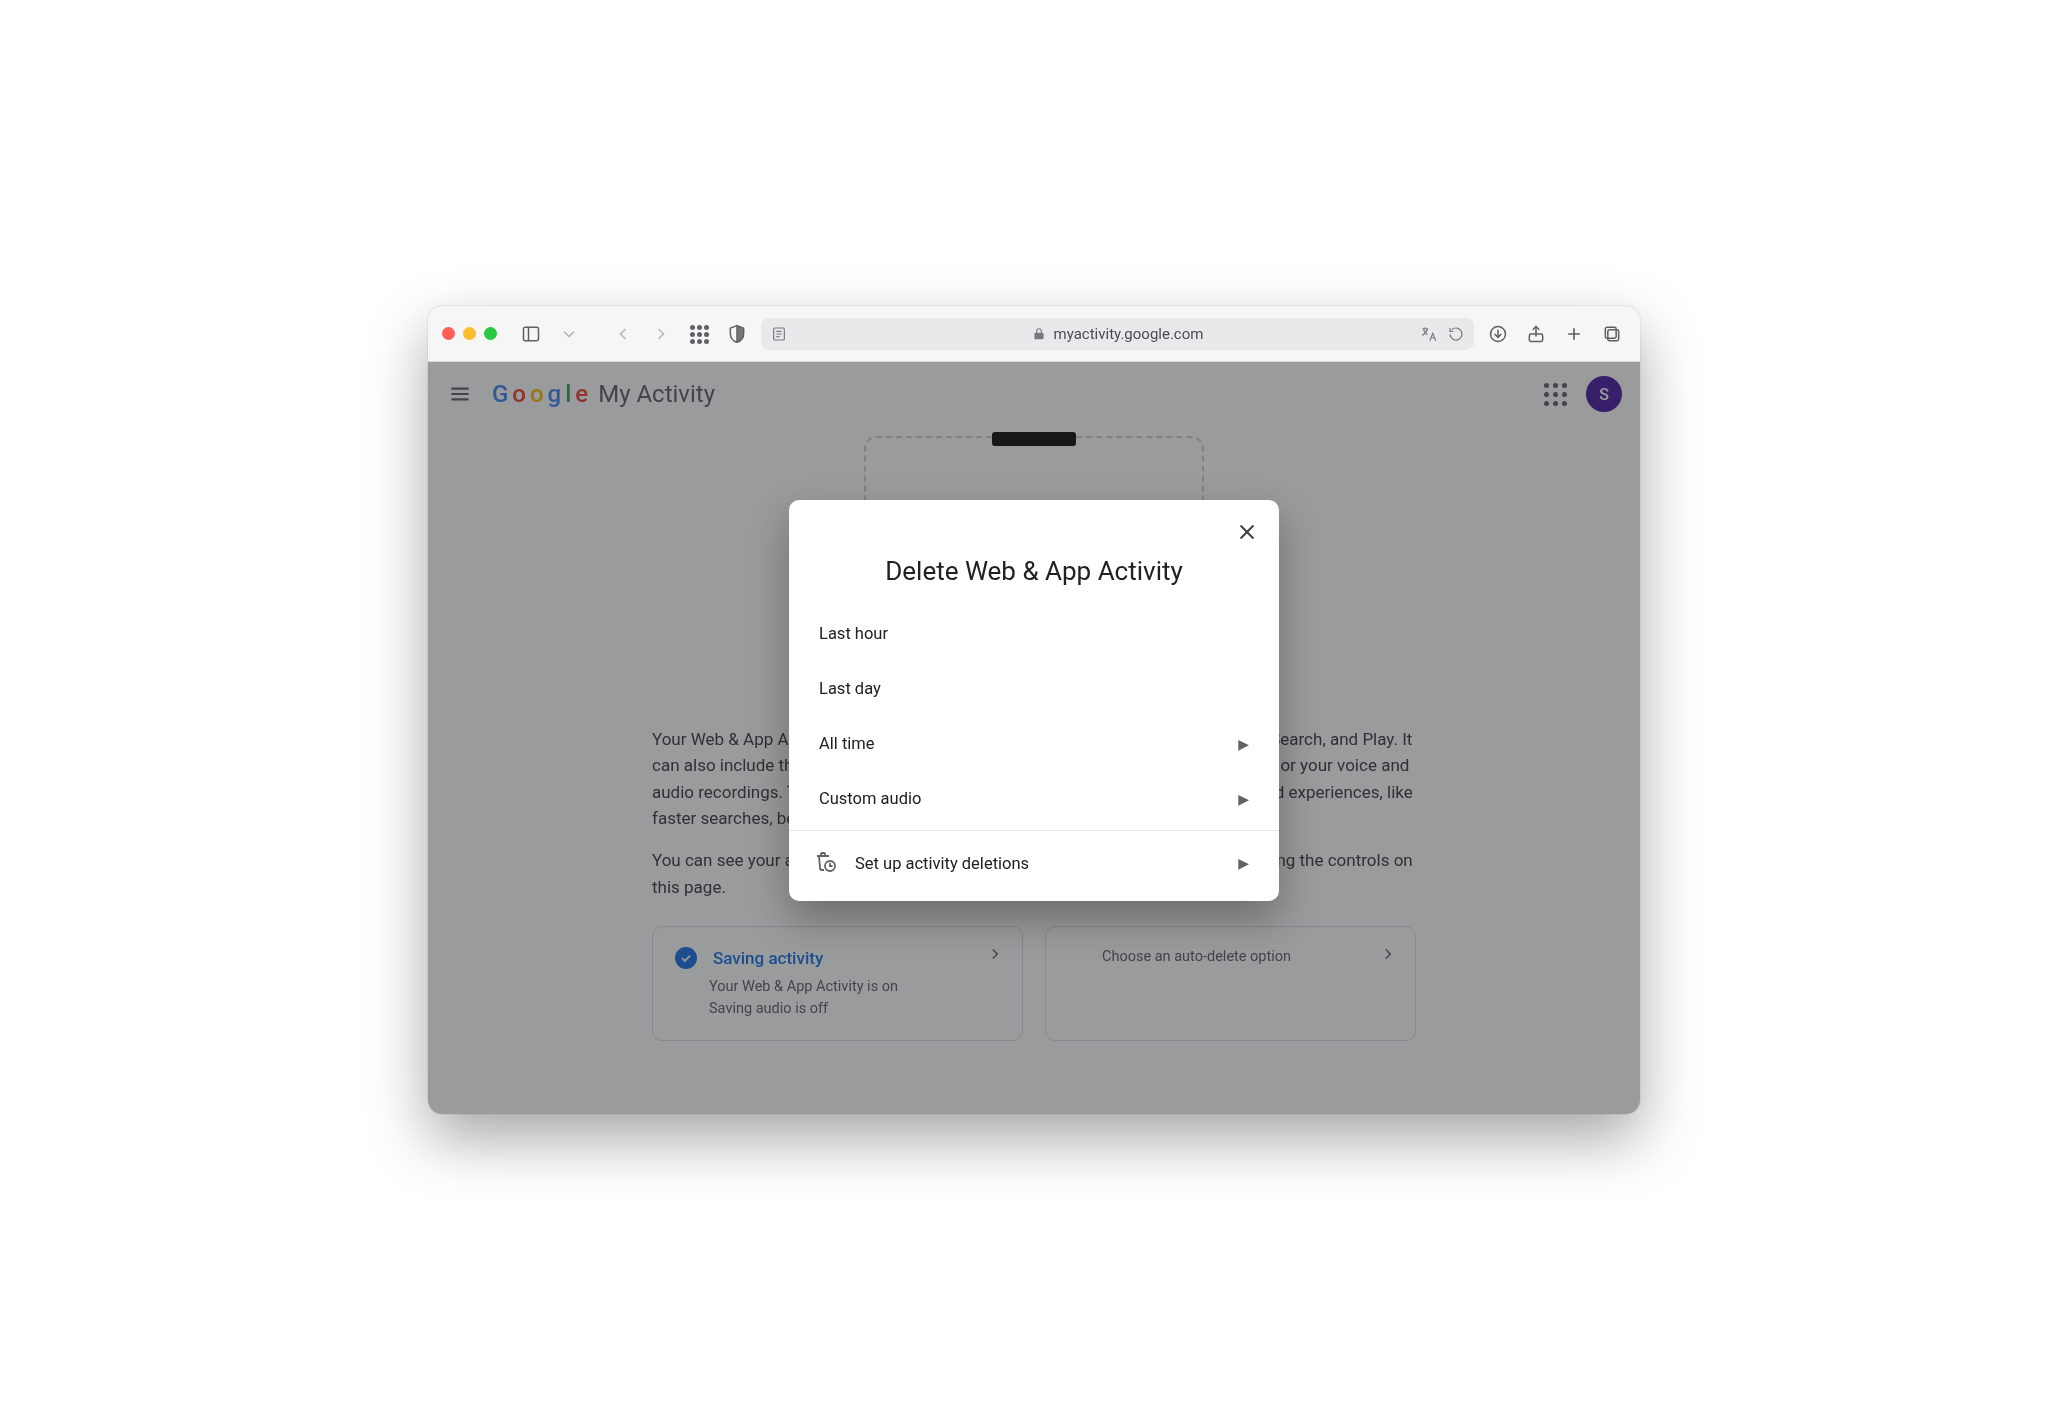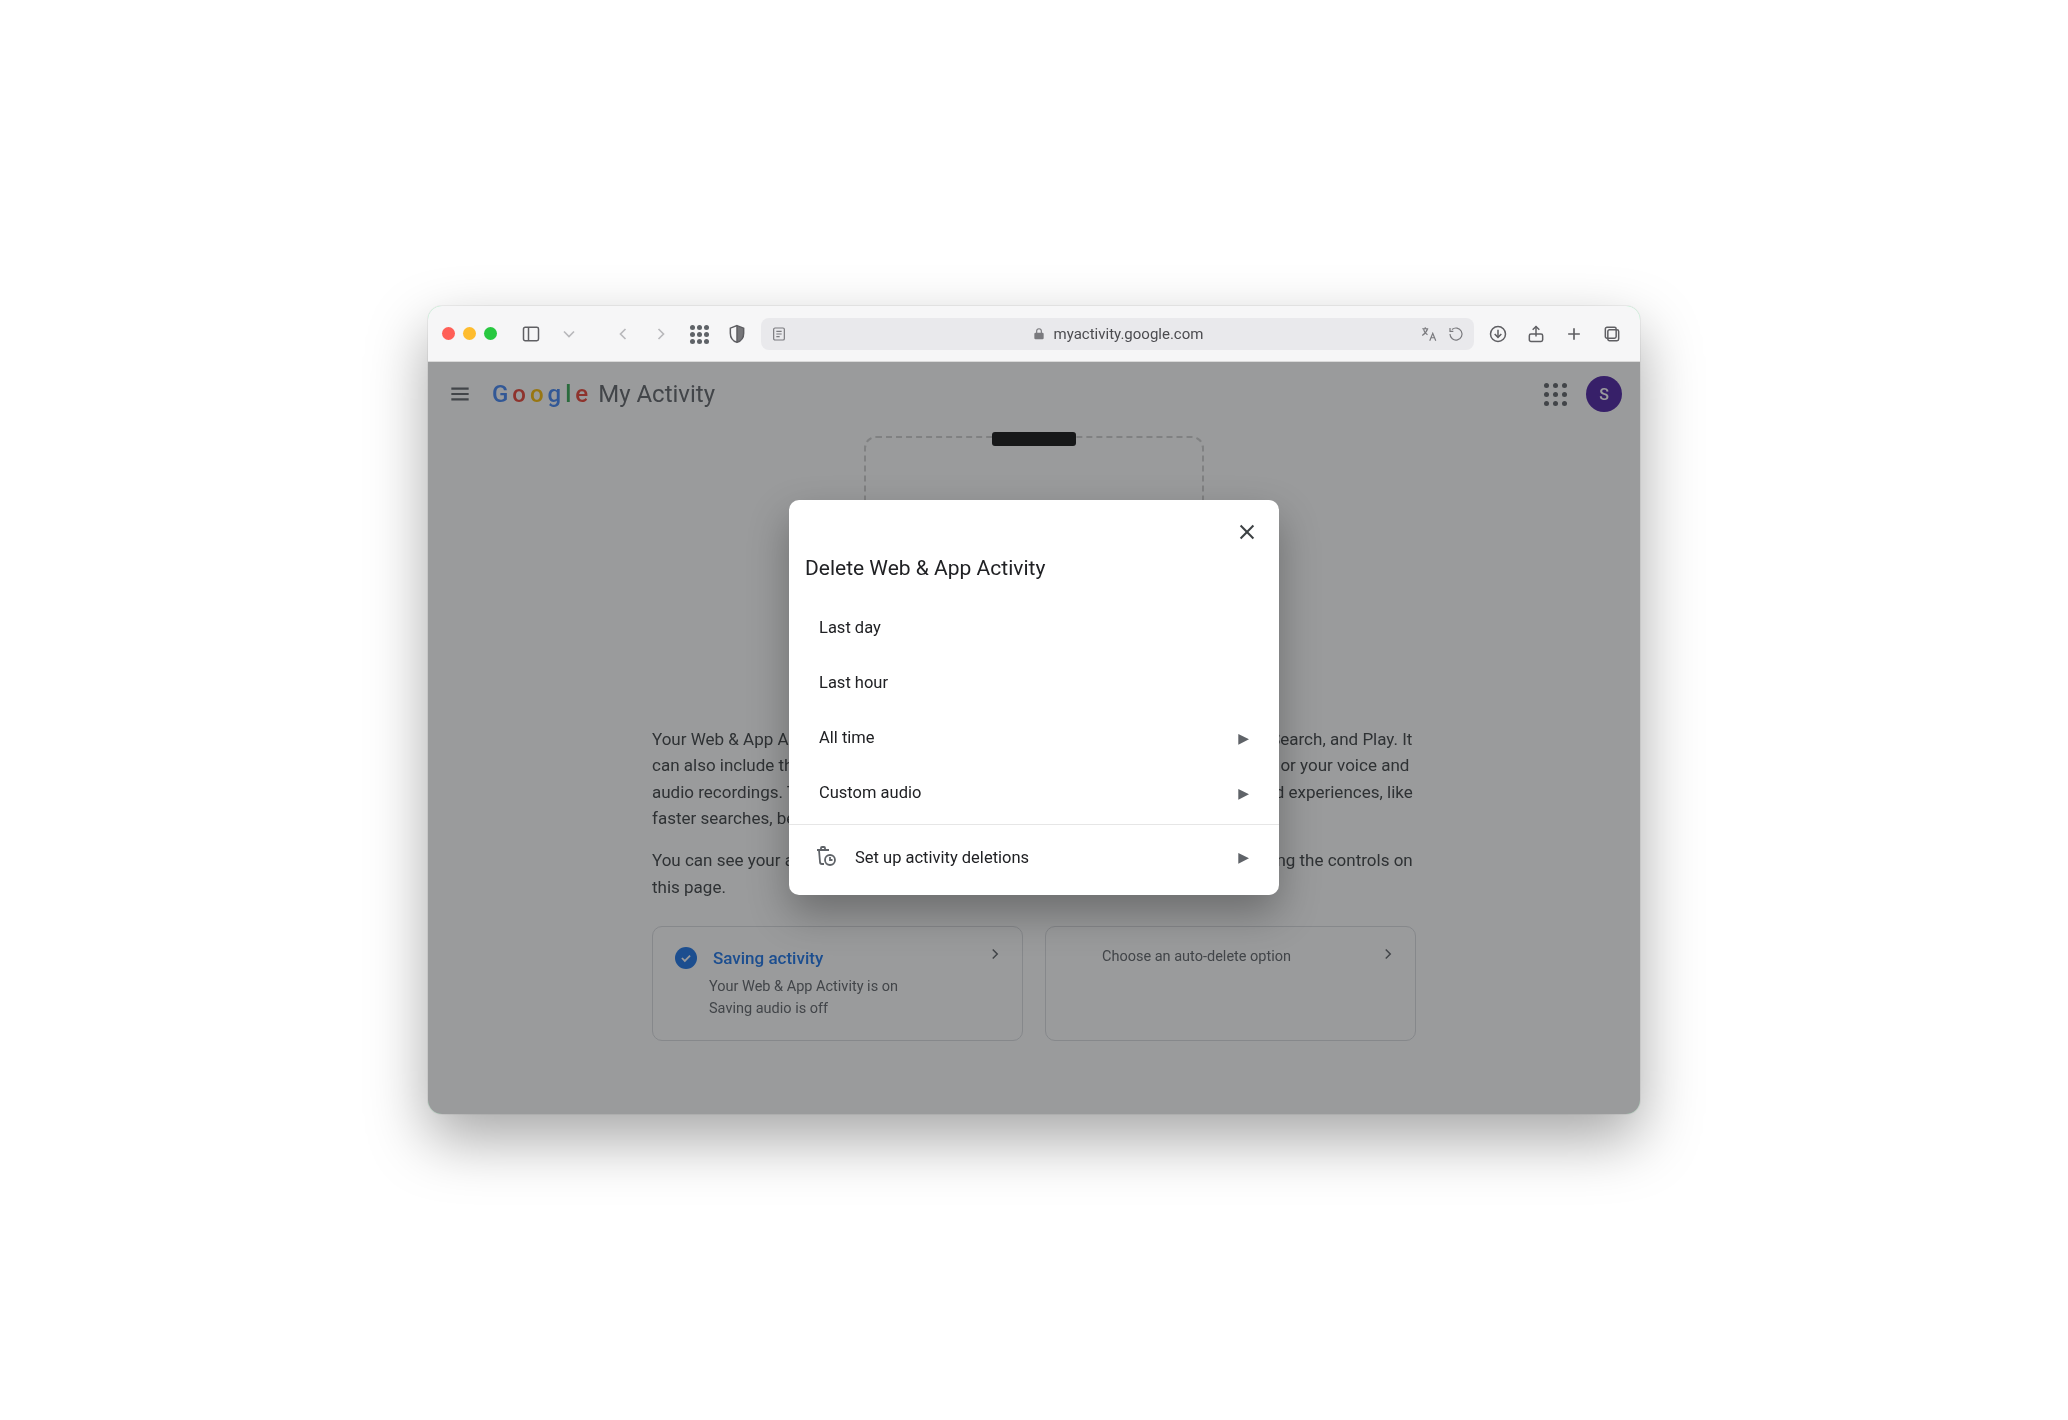--- a/index.html
+++ b/index.html
@@ -153,23 +153,24 @@
     box-shadow: 0 18px 40px rgba(0,0,0,0.3);
     overflow:hidden;
     padding-bottom: 6px;
   }
   .dialog .close {
     position:absolute; top:14px; right:14px;
     width:36px; height:36px; display:flex; align-items:center; justify-content:center;
     color:#3c4043; cursor:pointer; border-radius:50%;
   }
   .dialog h2 {
-    font-size:21px; font-weight:400;
+    text-align:center;
+    font-size:26px; font-weight:400;
     color:#202124;
-    padding: 56px 16px 20px;
+    padding: 56px 24px 20px;
   }
   .opt {
     padding: 18px 30px;
     font-size:16.5px; color:#202124;
     display:flex; align-items:center; justify-content:space-between;
     cursor:pointer;
   }
   .opt .caret { color:#5f6368; font-size:14px; }
   .divider { height:1px; background:#e6e6e6; margin: 4px 0 0; }
   .opt.withicon { gap:18px; justify-content:flex-start; padding-left:24px; }
@@ -360,24 +361,24 @@
       <div class="dialog">
         <div class="close">
           <svg width="22" height="22" viewBox="0 0 24 24" fill="none" stroke="currentColor" stroke-width="2.2">
               <line x1="5" y1="5" x2="19" y2="19"></line>
               <line x1="19" y1="5" x2="5" y2="19"></line>
             </svg>
         </div>
         <h2>Delete Web &amp; App Activity</h2>
 
         <div class="opt">
+          <span>Last hour</span>
+        </div>
+        <div class="opt">
           <span>Last day</span>
-        </div>
-        <div class="opt">
-          <span>Last hour</span>
         </div>
         <div class="opt">
           <span>All time</span>
           <span class="caret">▶</span>
         </div>
         <div class="opt">
           <span>Custom audio</span>
           <span class="caret">▶</span>
         </div>
         <div class="divider"></div>

